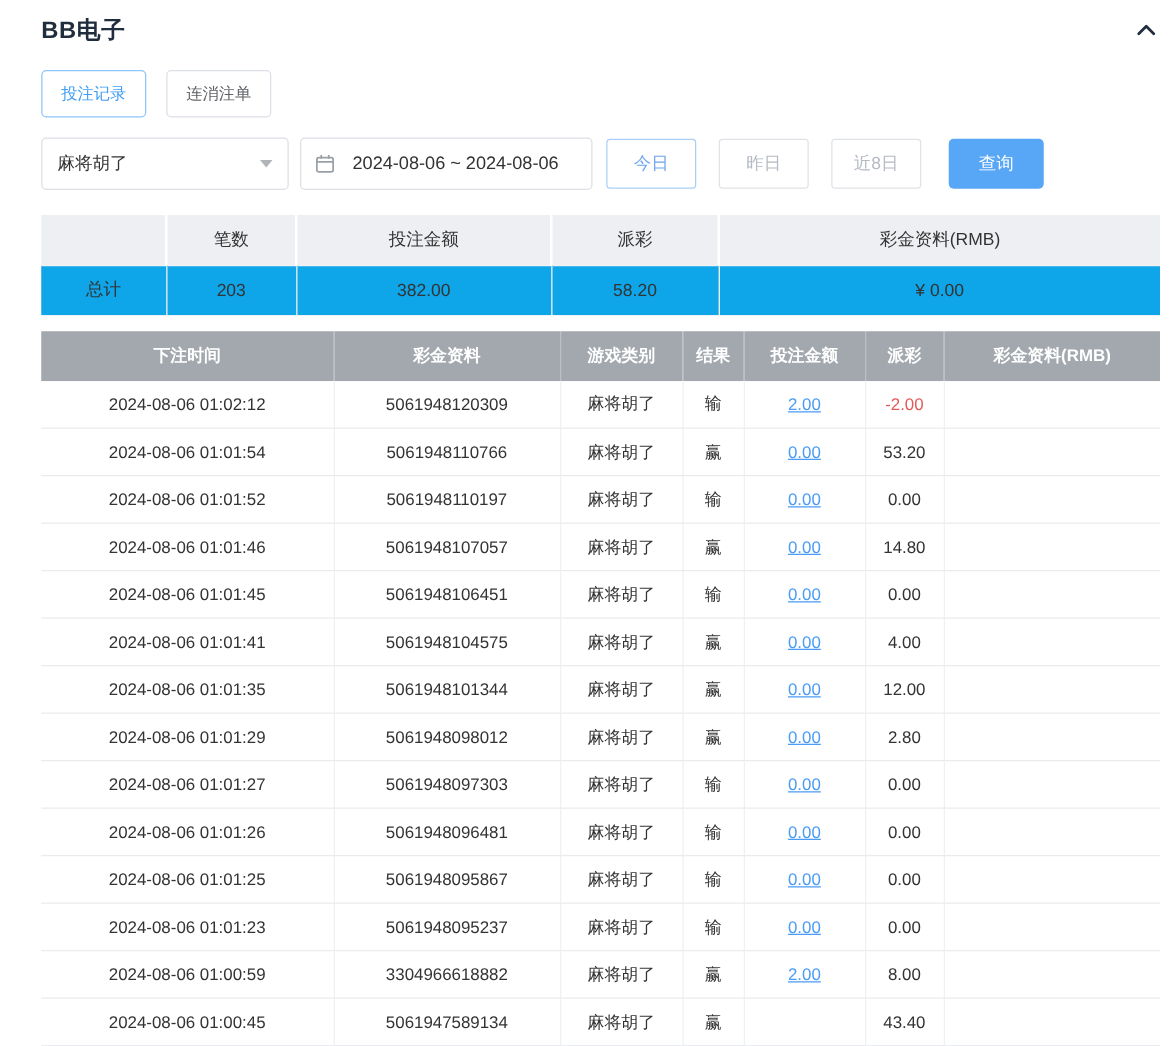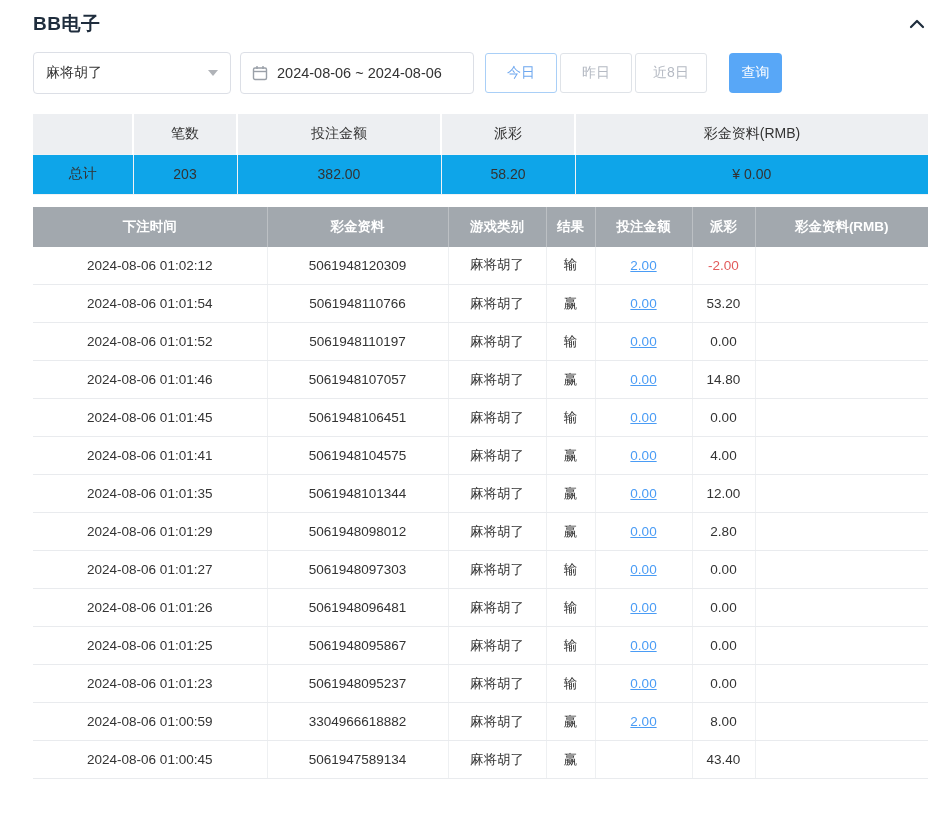--- a/index.html
+++ b/index.html
@@ -20,27 +20,27 @@
   .tab.inactive { border: 1px solid #dcdfe6; color: #606266; }
 
   
   .filters { margin-top: 16px; display: flex; align-items: center; }
   .select { width: 198px; height: 42px; border: 1px solid #dcdfe6; border-radius: 4px;
             display: flex; align-items: center; justify-content: space-between;
             padding: 0 12px; font-size: 14px; cursor: pointer; background: #fff; }
   .caret { width: 0; height: 0; border-left: 5px solid transparent; border-right: 5px solid transparent;
            border-top: 6px solid #b0b3b8; }
   .datepicker { margin-left: 9px; width: 234px; height: 42px; border: 1px solid #dcdfe6; border-radius: 4px;
-                display: flex; align-items: center; gap: 9px; padding: 0 11px; font-size: 14.5px;
+                display: flex; align-items: center; gap: 14px; padding: 0 11px; font-size: 14.5px;
                 cursor: pointer; background: #fff; color: #333; }
-  .quick { margin-left: 11px; display: flex; gap: 3px; }
+  .quick { margin-left: 11px; display: flex; gap: 18px; }
   .quick-btn { width: 72px; height: 40px; background: #fff; font-size: 14px; border-radius: 3px; cursor: pointer; }
   .quick-btn.active { border: 1px solid #a9cff7; color: #6fa8ef; }
   .quick-btn.idle { border: 1px solid #dfe3e8; color: #b5bac3; }
-  .query { margin-left: 22px; width: 53px; height: 40px; background: #58a7f7; color: #fff;
+  .query { margin-left: 22px; width: 76px; height: 40px; background: #58a7f7; color: #fff;
            border: none; border-radius: 4px; font-size: 14px; cursor: pointer; }
 
   
   table { border-collapse: collapse; width: 895px; text-align: center; }
   .summary { margin-top: 20px; font-size: 14px; }
   .summary th { background: #edeff2; height: 40px; font-weight: normal; color: #333;
                 border-left: 2px solid #fff; }
   .summary th:first-child { border-left: none; }
   .summary td { background: #0ea5e9; height: 40px; border: 1px solid #f0f2f4; color: #333; }
   .summary tr td:first-child { border-left: none; }
@@ -64,20 +64,24 @@
 
     <div class="hdr">
       <h1>BB电子</h1>
       <span class="collapse">
         <svg width="18" height="14" viewBox="0 0 18 14">
           <polyline points="3,10 9,4 15,10" fill="none" stroke="#1f2d3d" stroke-width="2.2" stroke-linecap="round" stroke-linejoin="round"></polyline>
         </svg>
       </span>
     </div>
 
+    <div class="tabs">
+      <button class="tab active">投注记录</button>
+      <button class="tab inactive">连消注单</button>
+    </div>
 
     <div class="filters">
       <div class="select">
         <span>麻将胡了</span>
         <span class="caret"></span>
       </div>
 
       <div class="datepicker">
         <span style="display:inline-flex;">
           <svg width="16" height="16" viewBox="0 0 16 16">

